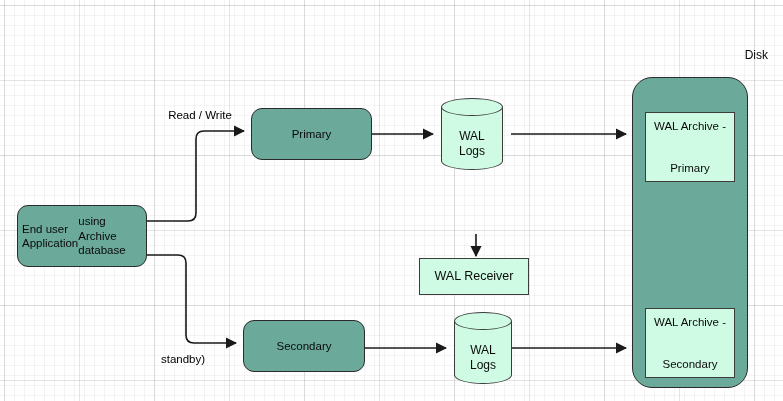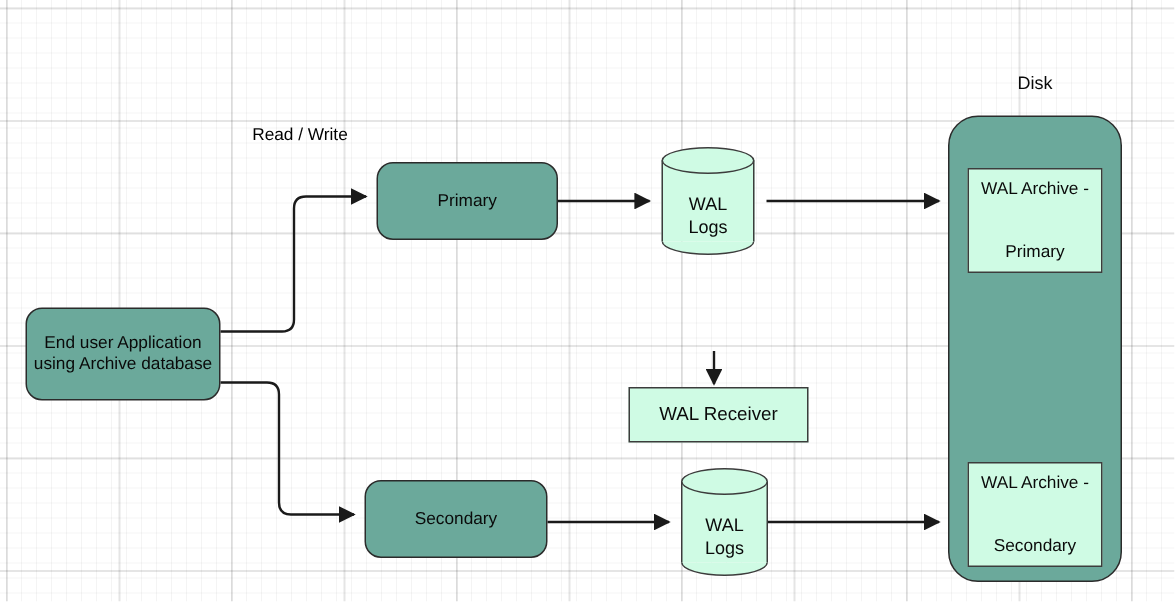--- a/index.html
+++ b/index.html
@@ -109,33 +109,33 @@
     <path d="M 511 134 L 626 134" fill="none" stroke="#1a1a1a" stroke-width="1.6" marker-end="url(#arrow)"></path>
 
     <path d="M 476 234 L 476 256" fill="none" stroke="#1a1a1a" stroke-width="1.6" marker-end="url(#arrow)"></path>
 
     <path d="M 365 348 L 446 348" fill="none" stroke="#1a1a1a" stroke-width="1.6" marker-end="url(#arrow)"></path>
 
     <path d="M 511 348 L 626 348" fill="none" stroke="#1a1a1a" stroke-width="1.6" marker-end="url(#arrow)"></path>
   </svg>
 
   <div class="disk node" style="left:632px;top:77px;width:116px;height:311px;"></div>
-  <div class="disk-label" style="left:632px;top:48px;width:116px;">Disk</div>
+  <div class="disk-label" style="left:652px;top:48px;width:116px;text-align:right;">Disk</div>
 
   <div class="node mint archive" style="left:645px;top:112px;width:90px;height:70px;flex-direction:column;">
     <span>WAL Archive -</span>
     <span>Primary</span>
   </div>
 
   <div class="node mint archive" style="left:645px;top:308px;width:90px;height:70px;flex-direction:column;">
     <span>WAL Archive -</span>
     <span>Secondary</span>
   </div>
 
-  <div class="node proc app" style="left:17px;top:205px;width:130px;height:62px;flex-direction:column;">
+  <div class="node proc app" style="left:17px;top:205px;width:130px;height:62px;">
     <span>End user Application</span>
     <span>using Archive database</span>
   </div>
 
   <div class="node proc" style="left:251px;top:108px;width:121px;height:52px;">
     <span>Primary</span>
   </div>
 
   <div class="node proc" style="left:243px;top:320px;width:122px;height:52px;">
     <span>Secondary</span>
@@ -155,24 +155,25 @@
     <div class="cyl-body"></div>
     <div class="cyl-bot"></div>
     <div class="cyl-top"></div>
     <div class="cyl-txt">
       <span>WAL</span>
       <span>Logs</span>
     </div>
   </div>
 
 
-  <div class="node mint" style="left:419px;top:258px;width:120px;height:37px;">
+  <div class="node mint" style="left:419px;top:258px;width:110px;height:37px;">
     <span>WAL Receiver</span>
   </div>
 
-  <div class="edge-label" style="left:145px;top:83px;width:110px;">
+  <div class="edge-label" style="left:145px;top:108px;width:110px;">
     <div>Read / Write</div>
   </div>
 
   <div class="edge-label" style="left:108px;top:352px;width:150px;">
+    <div>standby)</div>
   </div>
 
 </div>
 
 </body></html>

